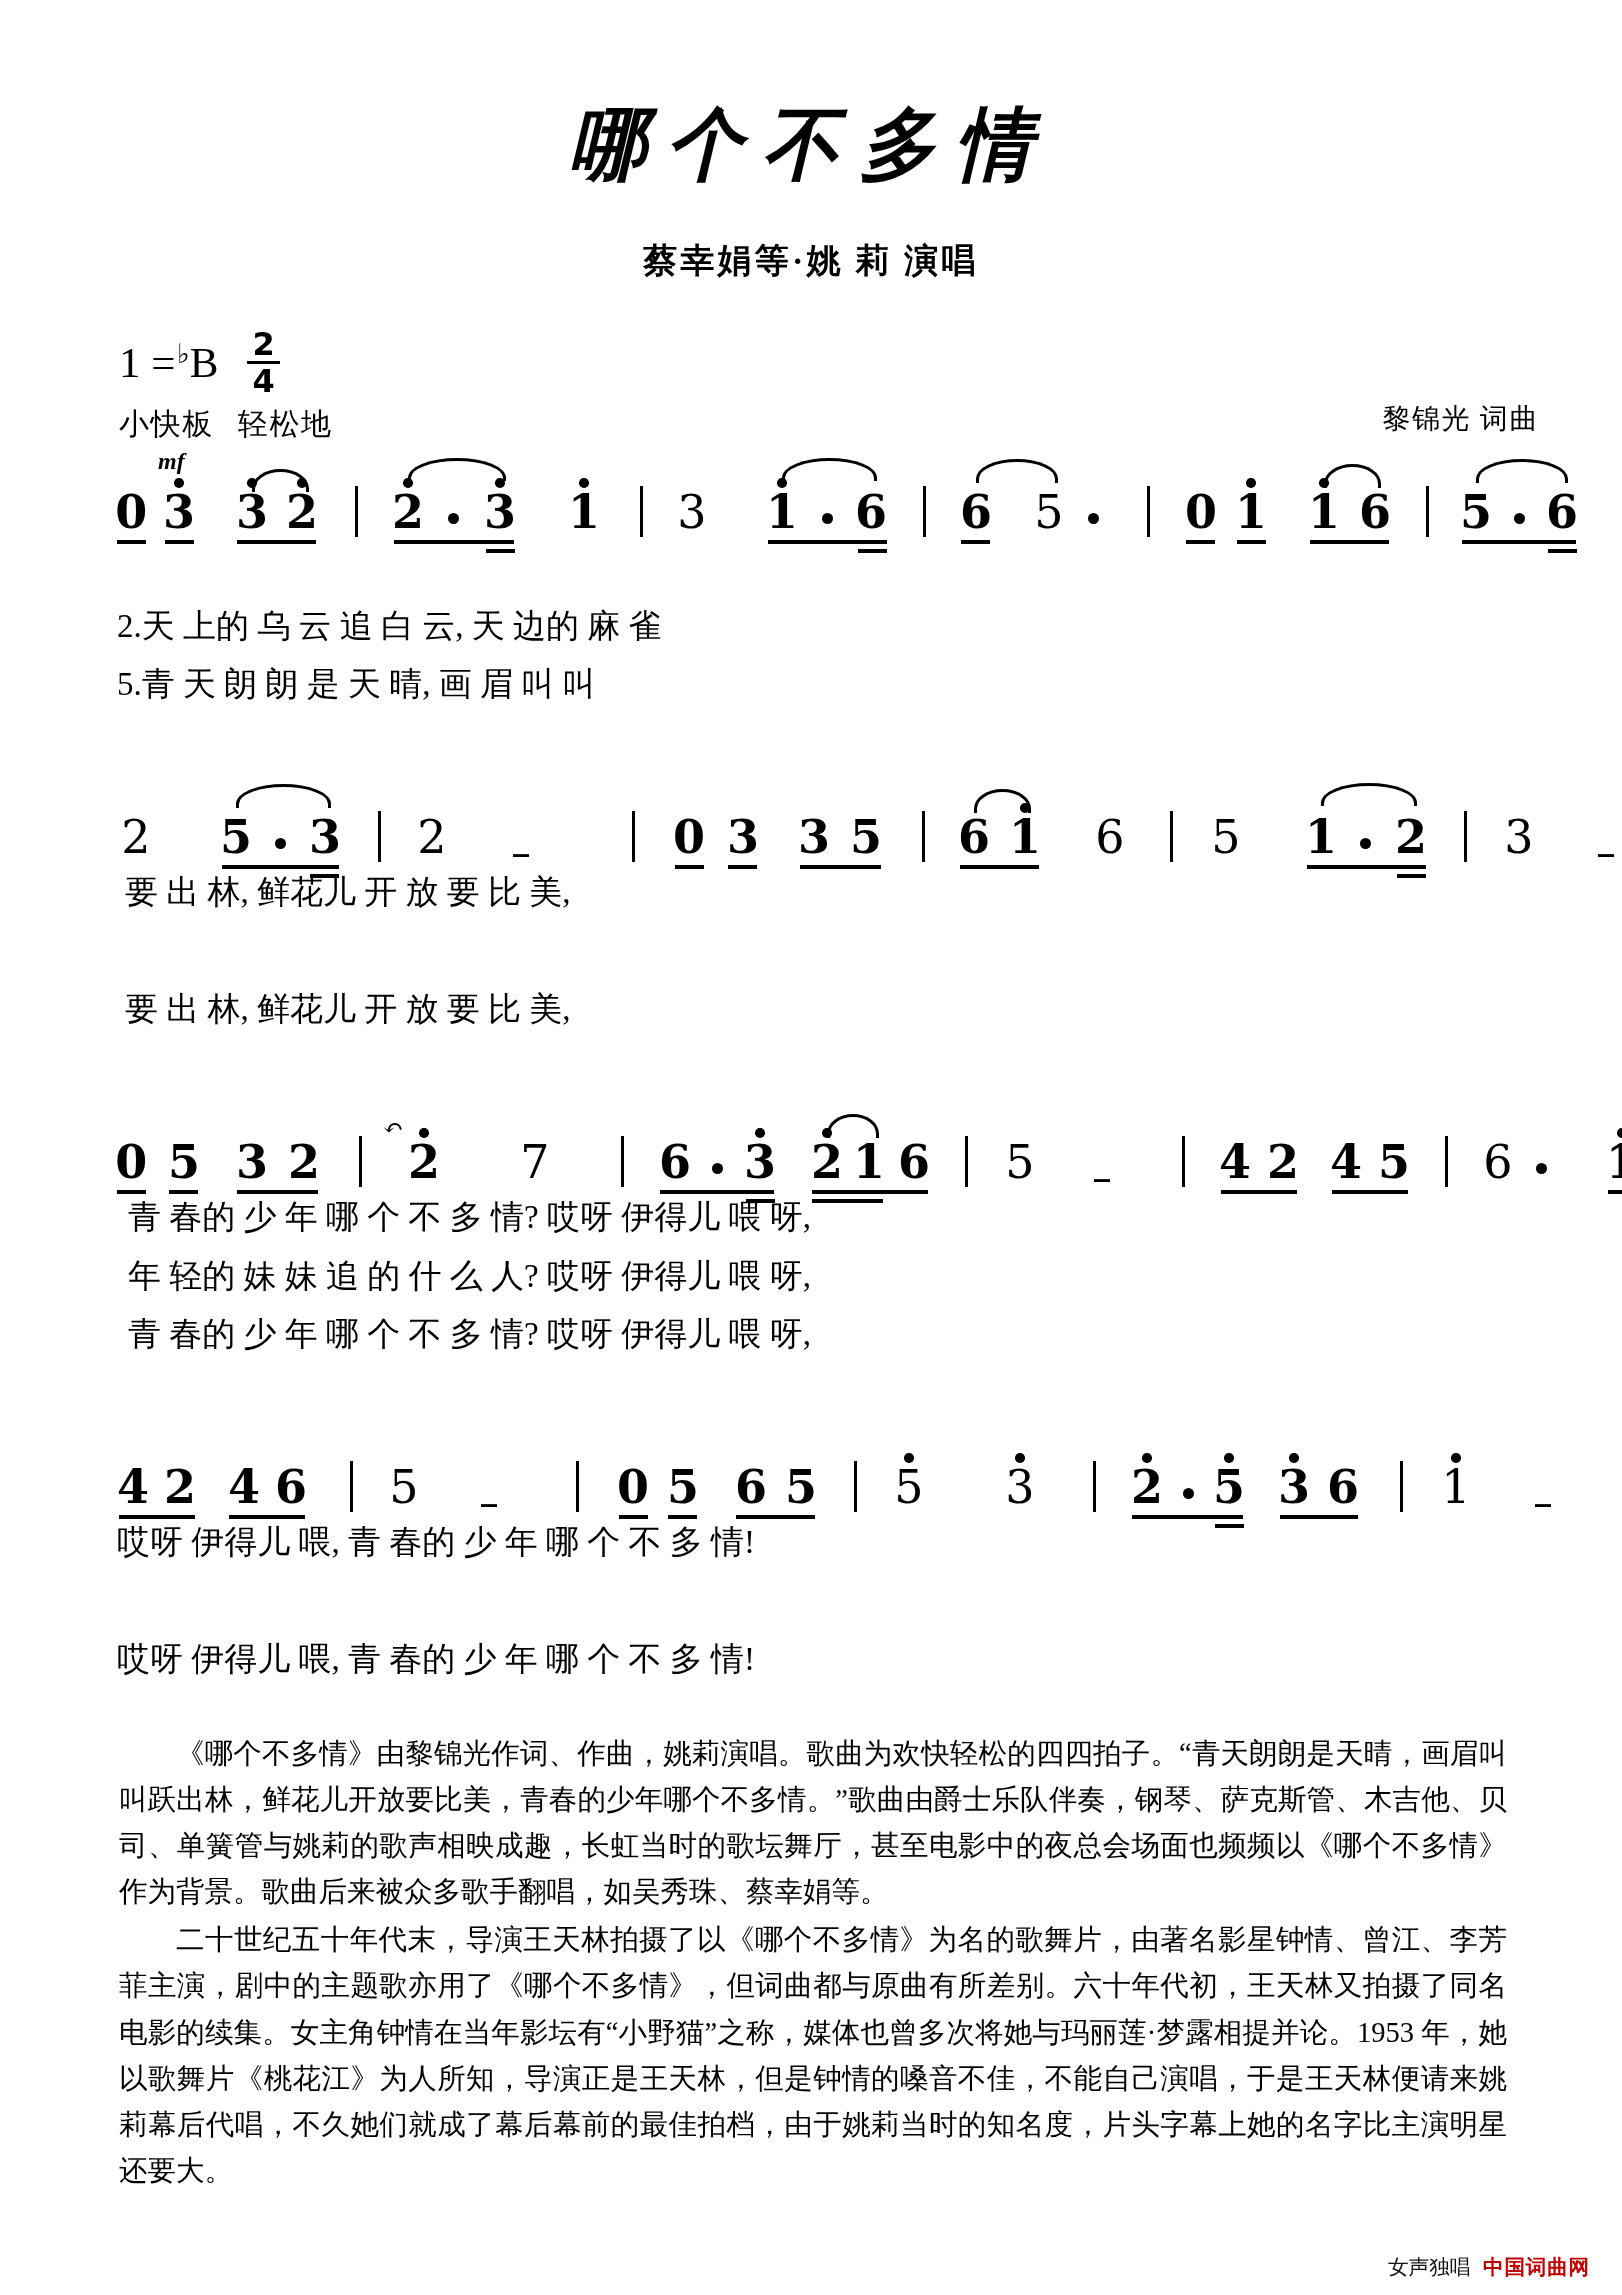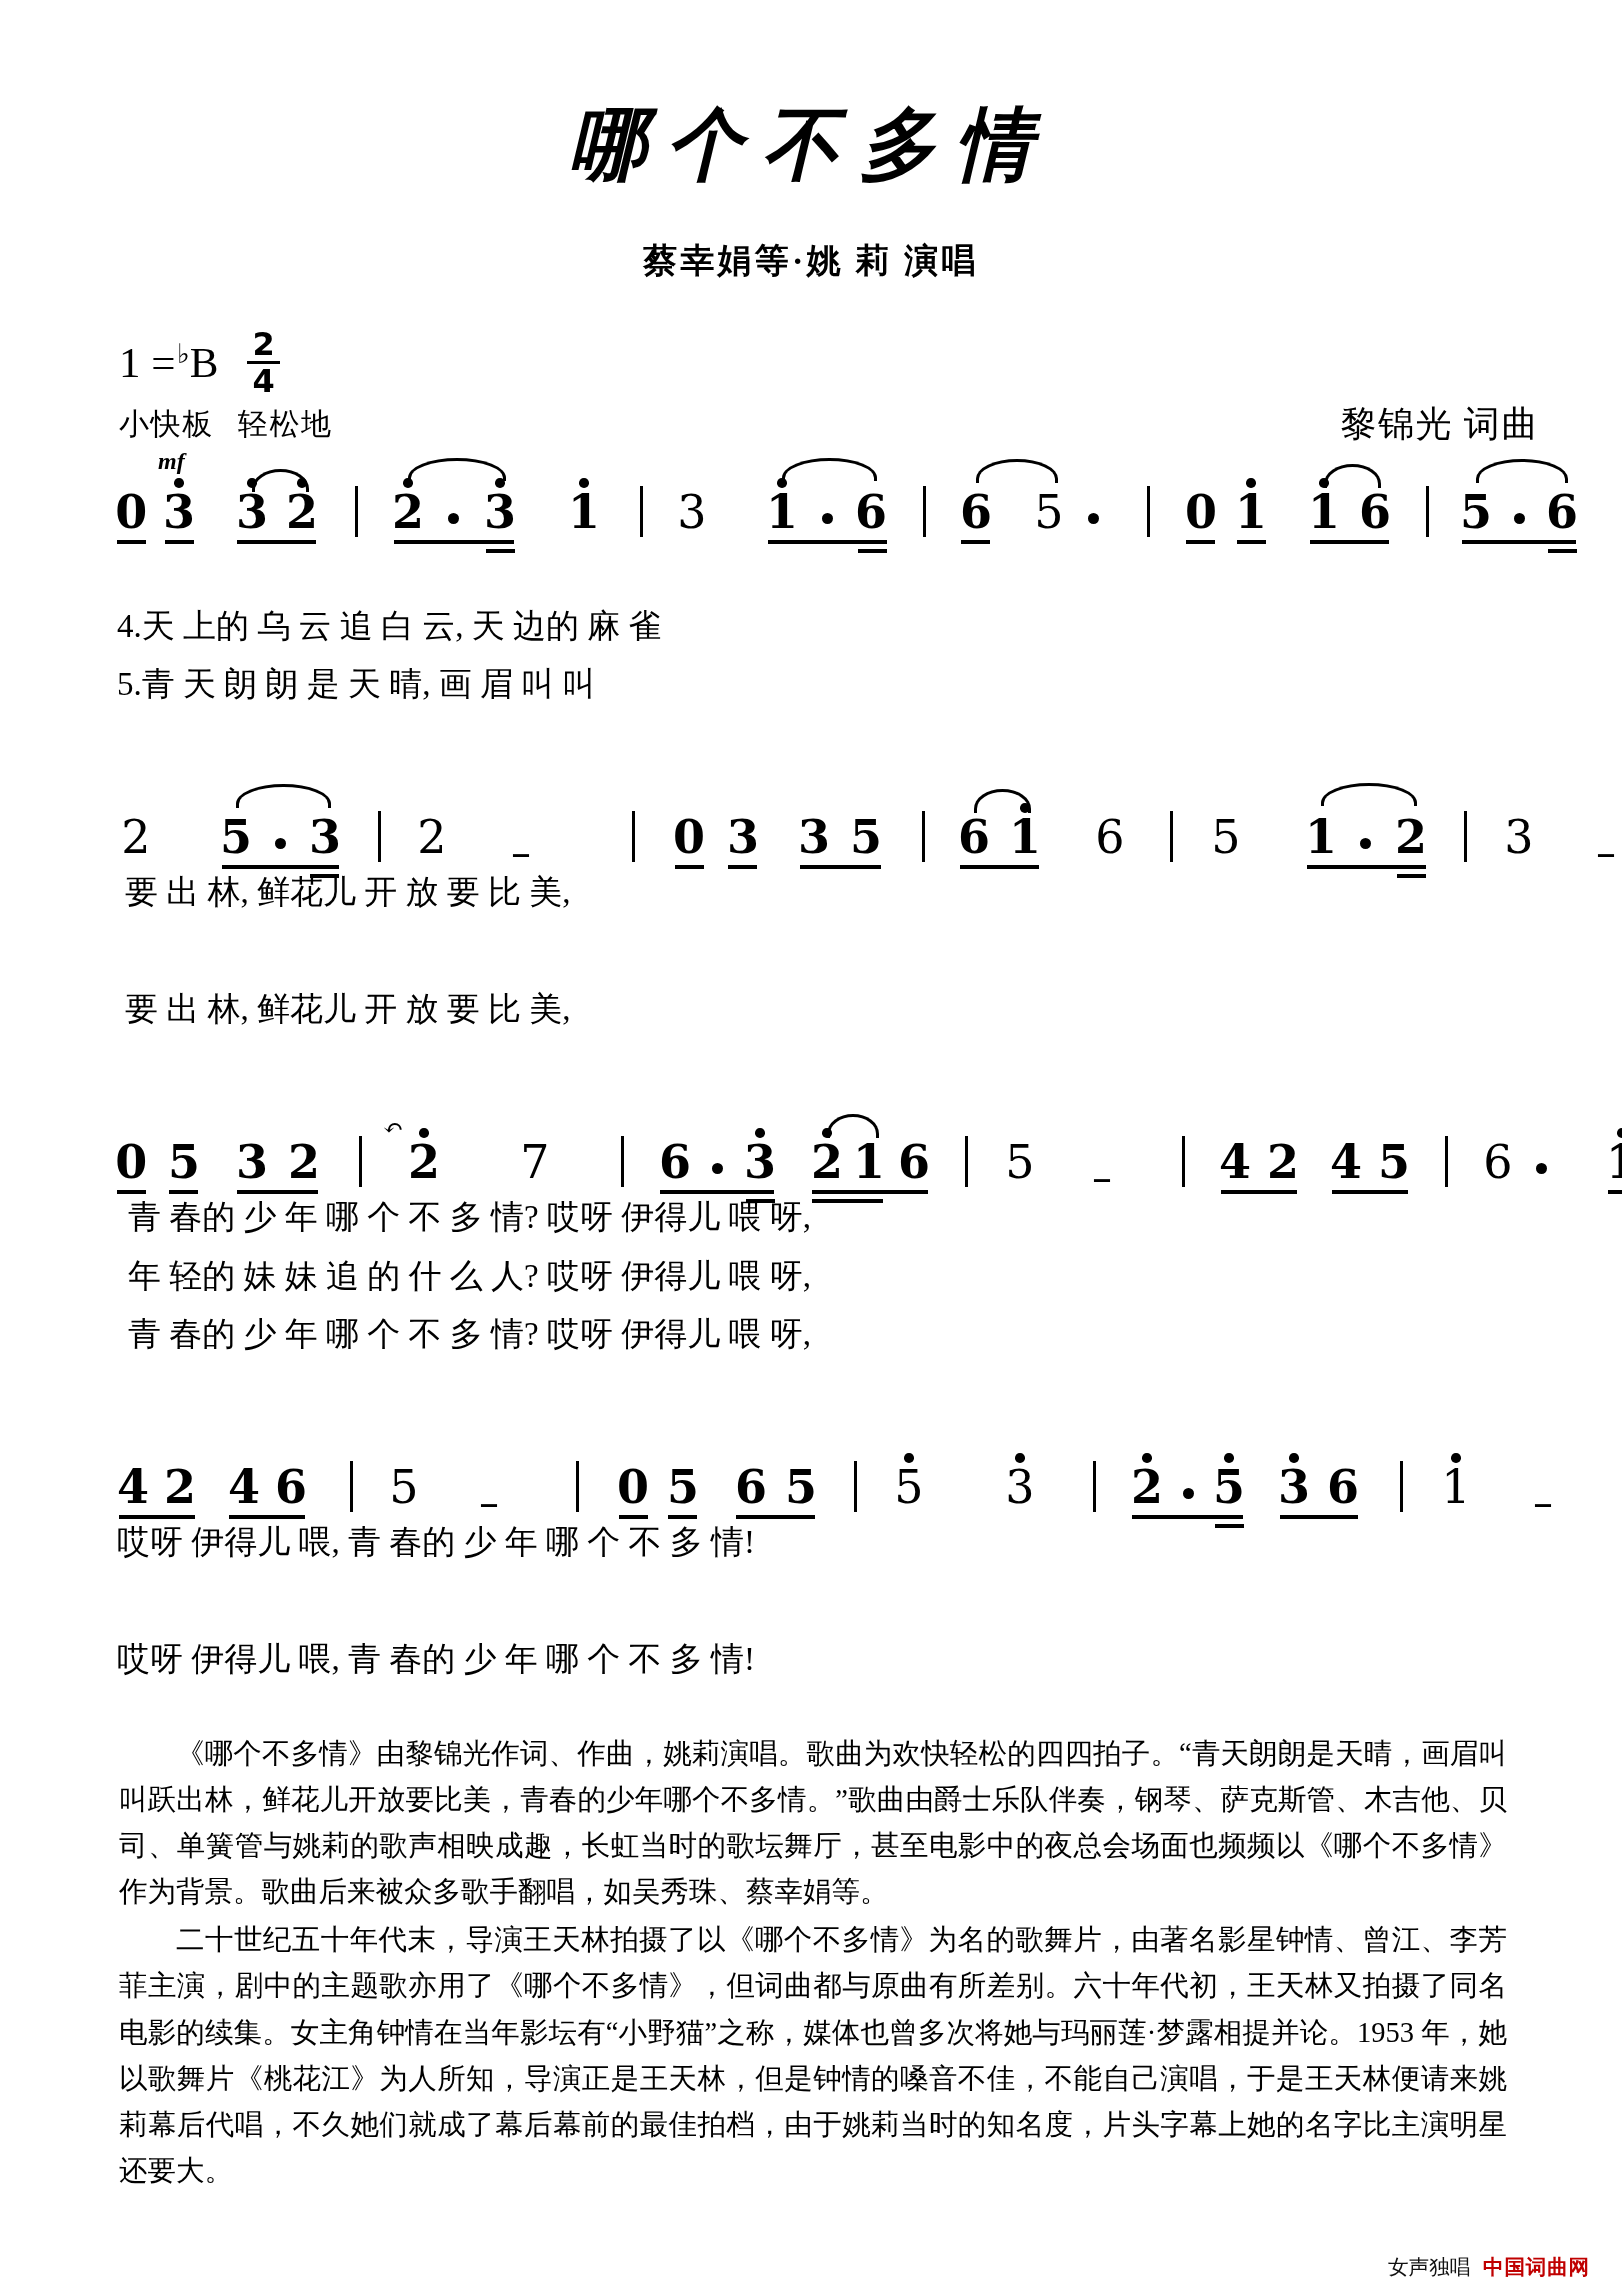--- a/index.html
+++ b/index.html
@@ -40,21 +40,21 @@
   .meter{display:inline-block;margin-left:28.5px;text-align:center;font-weight:700;
          font-size:32px;line-height:0.95;font-family:"DejaVu Sans",sans-serif;}
   .meter .num{display:block;}
   .meter .bar{display:block;height:3.2px;background:#000;width:33px;margin:1.6px auto;}
   .meter .den{display:block;}
 
   .tempo{position:absolute;top:404px;left:119px;font-size:30px;letter-spacing:1.6px;}
   .tempo .sp{display:inline-block;width:24px;}
   .dynamic{position:absolute;top:448px;left:158px;font-size:24px;font-style:italic;font-weight:700;
            font-family:"Liberation Serif",serif;}
-  .composer{position:absolute;top:400px;right:83px;font-size:36px;letter-spacing:1.6px;margin-left:36px;}
+  .composer{position:absolute;top:400px;right:83px;font-size:28px;letter-spacing:1.6px;margin-left:36px;}
 
   
   .system{position:absolute;left:117px;width:1394px;}
   .sys1{top:475px;}
   .sys2{top:800px;}
   .sys3{top:1125px;}
   .sys4{top:1450px;}
 
   .noterow{position:relative;height:70px;}
   .note{
@@ -207,21 +207,21 @@
 
       <span class="note" style="left:1359px;">5</span>
       <span class="augdot" style="left:1402px;"></span>
       <span class="note" style="left:1445px;">6</span>
       <span class="beam" style="left:1345px;top:65px;width:114px;"></span>
       <span class="beam2" style="left:1431px;top:74px;width:28.5px;"></span>
       <span class="slur" style="left:1359px;top:-16px;width:86px;"></span>
 
     </div>
     <div class="lyricrow">
-      <span class="lyr" style="left:0;top:59px;">4.天 上的   乌     云   追  白        云,        天 边的   麻      雀</span>
+      <span class="lyr" style="left:0;top:59px;">2.天 上的   乌     云   追  白        云,        天 边的   麻      雀</span>
       <span class="lyr" style="left:0;top:117px;">5.青 天    朗     朗   是  天        晴,          画 眉   叫      叫</span>
     </div>
   </div>
 
   <div class="system sys2">
     <div class="noterow">
       <span class="note plain" style="left:19px;">2</span>
 
       <span class="note" style="left:119px;">5</span>
       <span class="augdot" style="left:163px;"></span>

